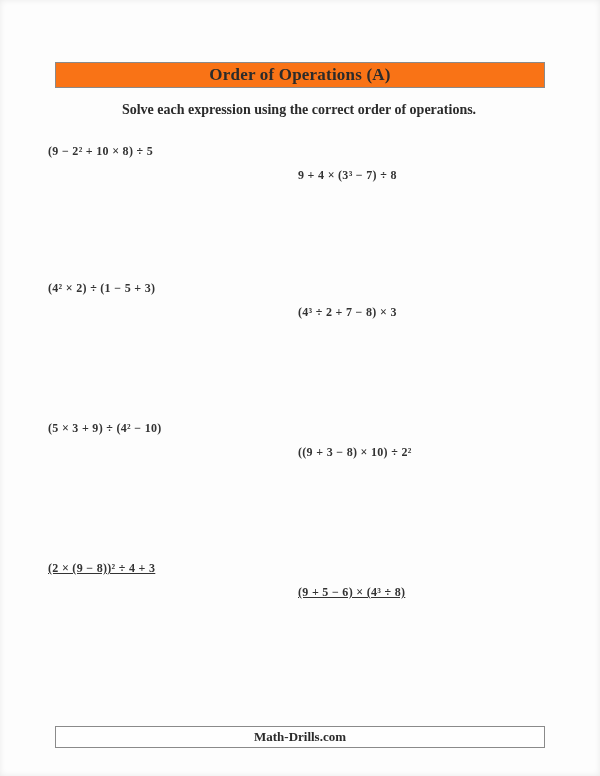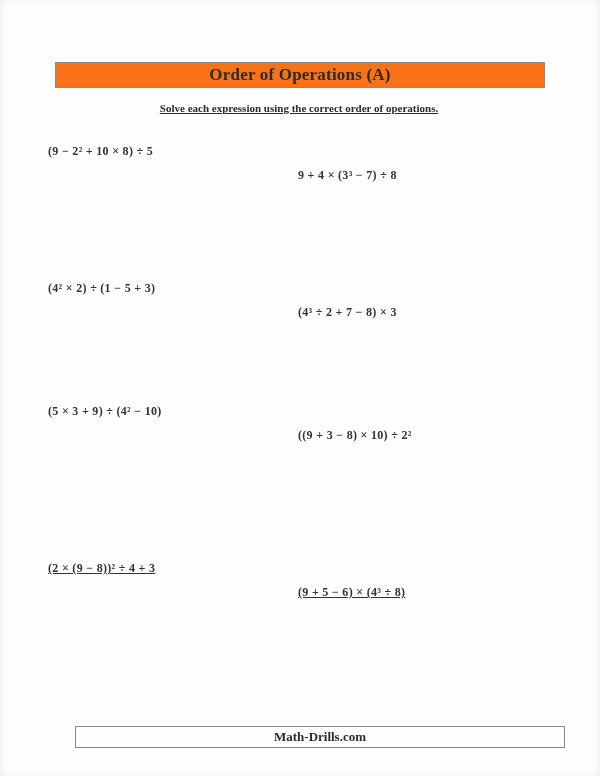--- a/index.html
+++ b/index.html
@@ -70,23 +70,22 @@
     top: 14px;
     width: 82px;
     border-bottom: 1px solid #666;
   }
   .instruction {
     position: absolute;
     left: 0;
     top: 102px;
     width: 598px;
     text-align: center;
-    font-size: 11px;
+    font-size: 14px;
     font-weight: bold;
-    text-decoration: underline;
   }
   .problems {
     position: absolute;
     left: 0;
     top: 0;
     width: 600px;
     height: 776px;
     padding-left: 41px;
   }
   .expr {
@@ -94,34 +93,33 @@
     font-size: 12px;
     font-weight: bold;
     letter-spacing: 0.3px;
     white-space: nowrap;
     color: #333;
   }
   .col-left  { left: 48px; }
   .col-right { left: 298px; margin-top: 24px; }
   .row-1 { top: 144px; }
   .row-2 { top: 281px; }
-  .row-3 { top: 404px; }
+  .row-3 { top: 421px; }
   .row-4 { top: 561px; text-decoration: underline; }
   .footer-box {
     position: absolute;
     left: 55px;
     top: 726px;
     width: 488px;
     height: 20px;
     border: 1px solid #8a8a8a;
     background: #fefefe;
     display: flex;
     align-items: center;
     justify-content: center;
-    margin-left: 20px;
   }
   .footer-text {
     font-size: 13px;
     font-weight: bold;
   }
 </style>
 </head>
 <body>
 
 <div class="page">

